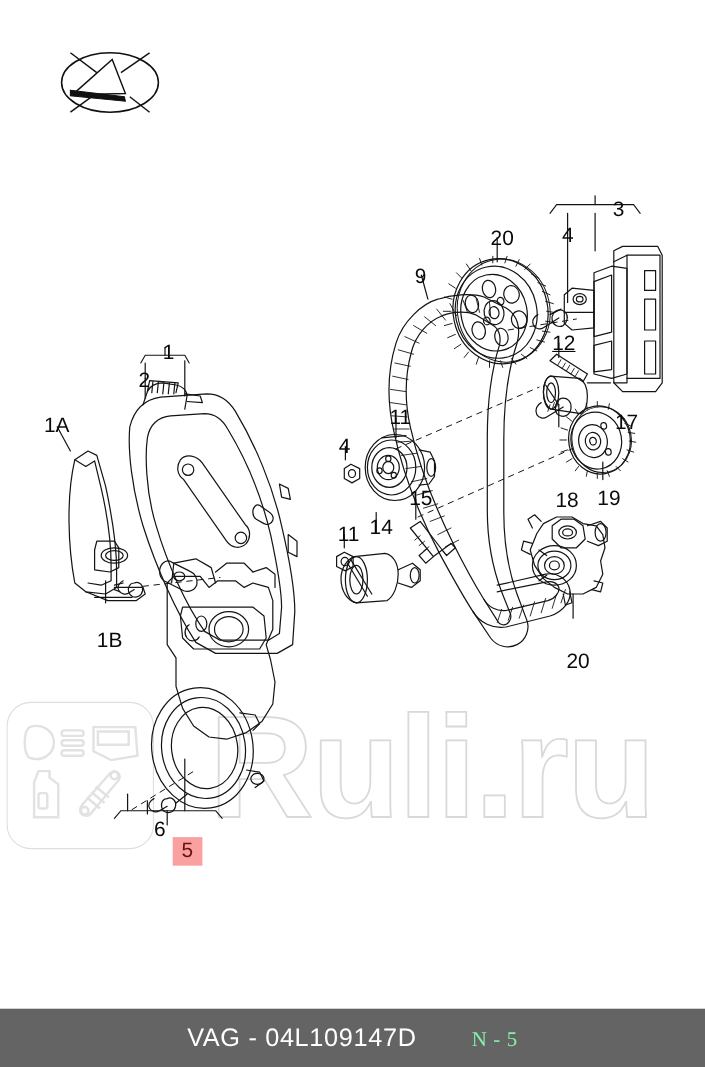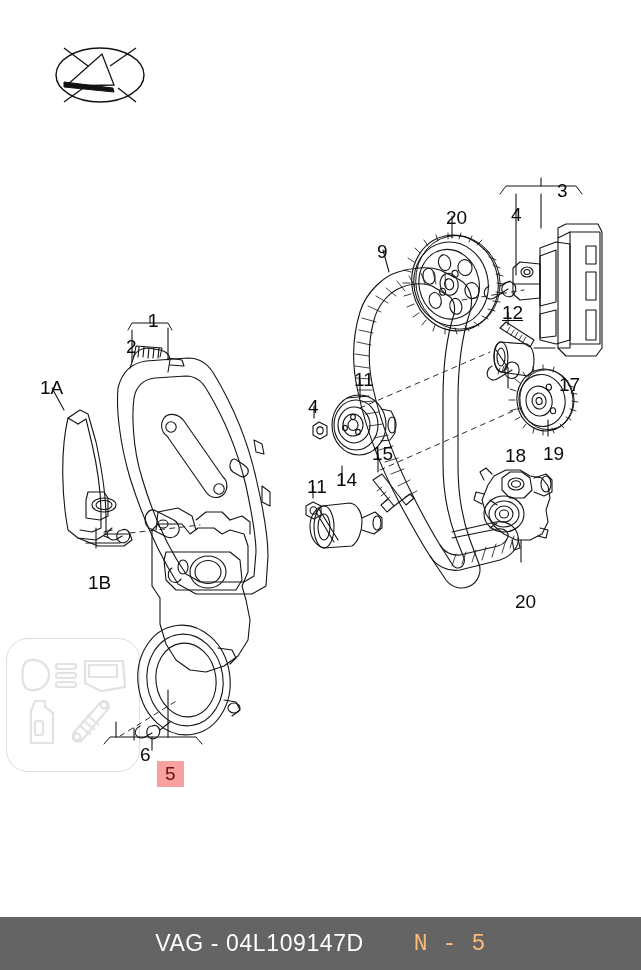--- a/index.html
+++ b/index.html
@@ -57,22 +57,22 @@
     position:absolute;left:0;top:917px;width:641px;height:53px;
     background:#646464;
     display:flex;align-items:center;justify-content:center;
   }
   .footer-inner{display:flex;align-items:flex-end;gap:50px;}
   .footer-code{
     color:#ffffff;font-size:23px;letter-spacing:.6px;
     font-family:"Liberation Sans", sans-serif;
   }
   .footer-page{
-    color:#fdba74;font-size:23px;letter-spacing:.6px;
-    font-family:Liberation Mono, monospace;
+    color:#86efac;font-size:19px;letter-spacing:.6px;
+    font-family:Liberation Serif, serif;
   }
 
   
   .viewsym{position:absolute;left:52px;top:36px;width:96px;height:78px;}
   .viewsym svg{display:block;}
 </style>
 </head>
 <body>
 
 <div id="page">
@@ -107,20 +107,21 @@
 
           <path d="M96,62 C101,62 103,66 101,70 L76,100 C73,104 67,103 66,99 C65,95 68,92 70,90 L93,64 Z"></path>
           <circle cx="97" cy="66" r="3.4"></circle>
           <circle cx="70" cy="98" r="3.4"></circle>
           <line x1="80" y1="76" x2="92" y2="86"></line>
           <line x1="76" y1="81" x2="88" y2="91"></line>
           <line x1="72" y1="86" x2="84" y2="96"></line>
         </g>
       </svg>
     </div>
+    <div class="wm-text">Ruli.ru</div>
   </div>
 
   <div class="diagram">
     <svg viewBox="0 0 641 917" xmlns="http://www.w3.org/2000/svg">
       <g fill="none" stroke="#141414" stroke-width="1.1" stroke-linejoin="round" stroke-linecap="round">
 
         <path d="M128,330 L132,323 L168,323 L172,330" stroke-width="1"></path>
         <line x1="150" y1="323" x2="150" y2="316"></line>
         <line x1="168" y1="328" x2="168" y2="360"></line>
         <line x1="132" y1="330" x2="132" y2="344"></line>

